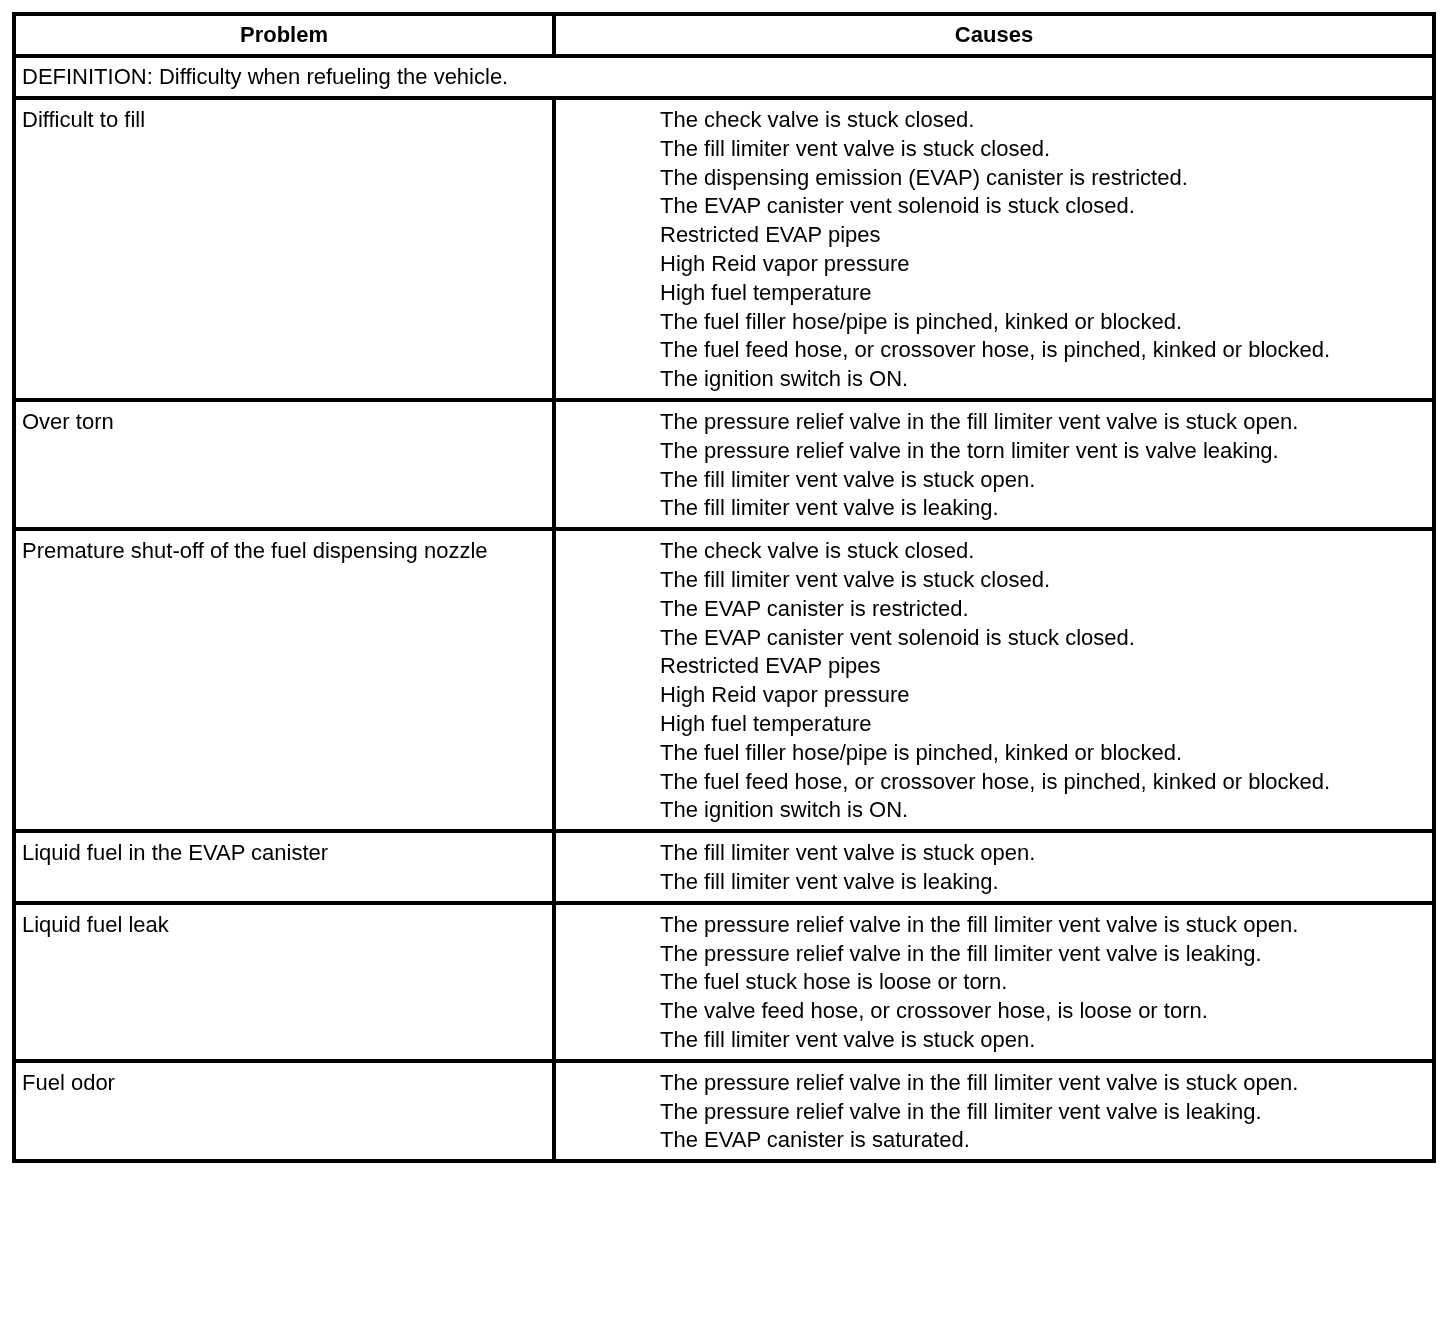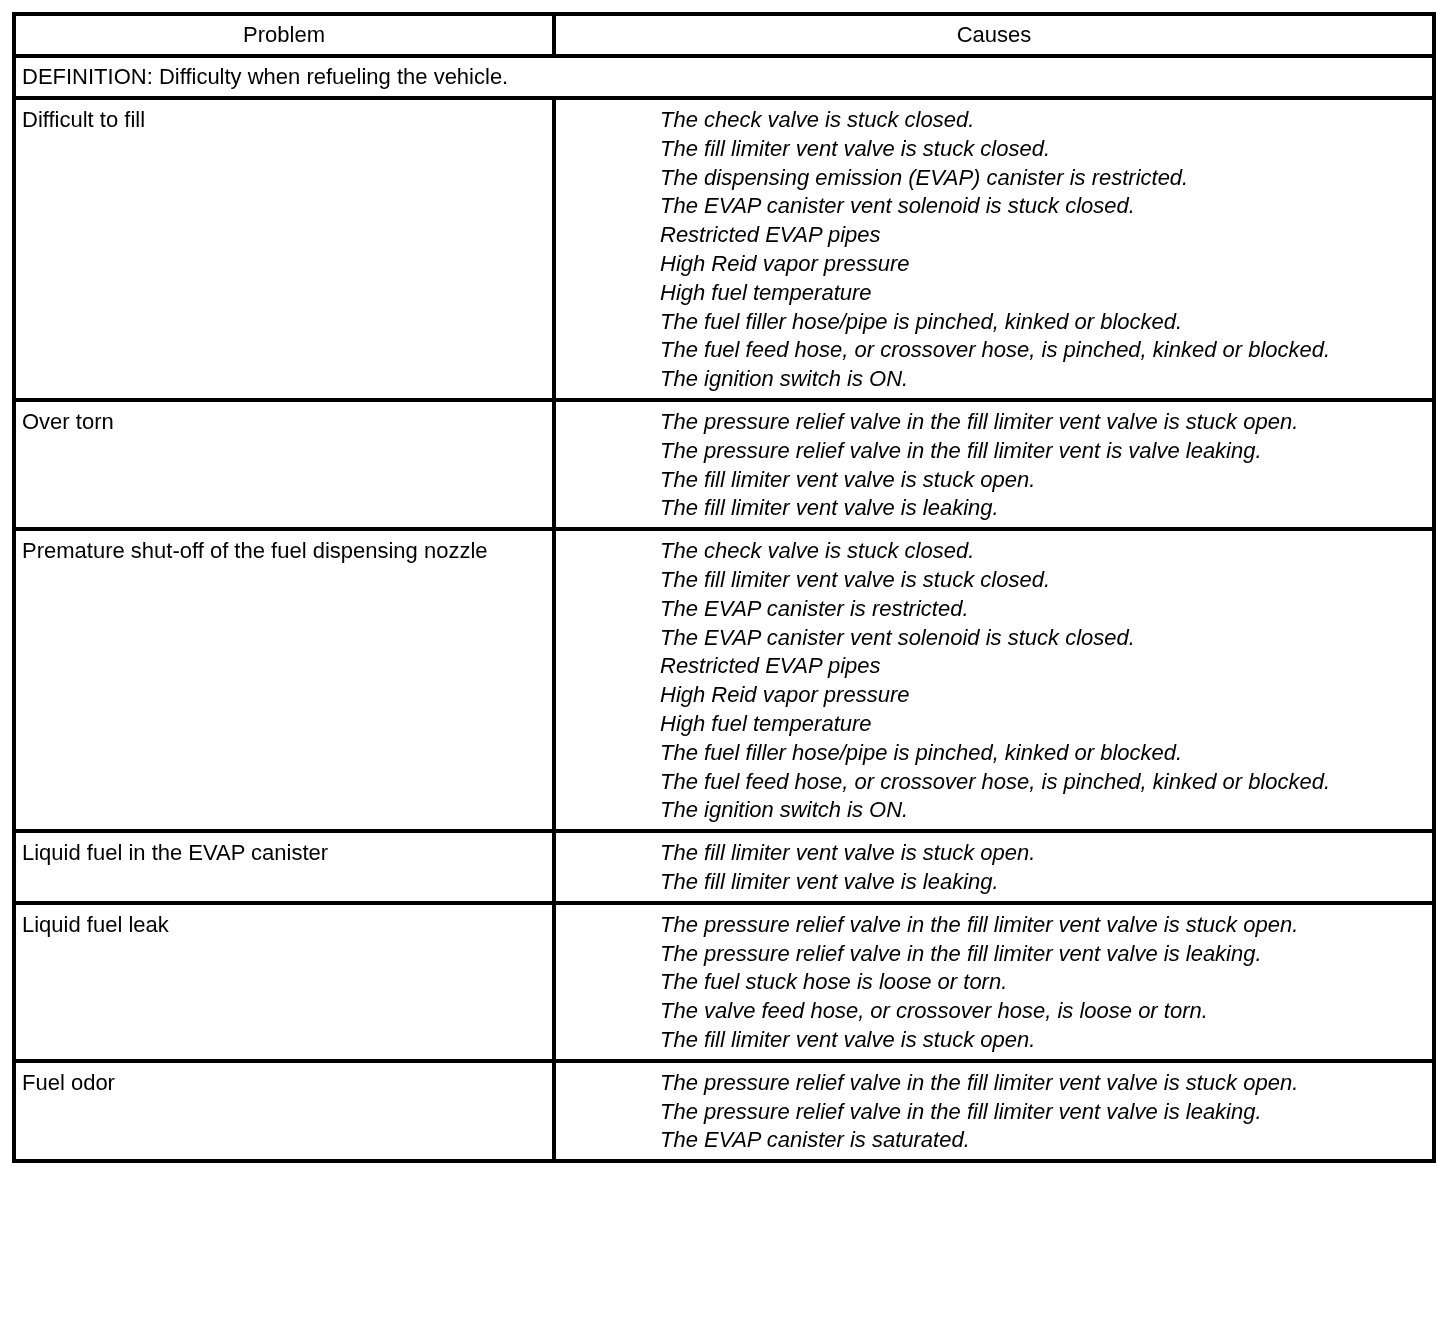--- a/index.html
+++ b/index.html
@@ -5,25 +5,25 @@
     html, body { margin: 0; padding: 0; background: #ffffff; }
     body { width: 1456px; height: 1318px; position: relative; font-family: "Liberation Sans", sans-serif; color: #000; }
     table.doc {
       position: absolute; left: 12px; top: 12px;
       width: 1420px; border-collapse: collapse; table-layout: fixed;
       border: 4px solid #000;
     }
     col.c1 { width: 540px; }
     col.c2 { width: 880px; }
     th, td { border: 4px solid #000; vertical-align: top; padding: 0; }
-    th { font-weight: normal; font-size: 22px; text-align: center; height: 38px; line-height: 38px; }
+    th { font-weight: bold; font-size: 22px; text-align: center; height: 38px; line-height: 38px; }
     td { font-size: 22px; line-height: 28.8px; }
     td.def { padding: 4px 6px 2px 6px; height: 32px; line-height: 30px; }
     td.prob { padding: 6px 6px 4px 6px; }
-    td.causes { padding: 6px 4px 4px 104px; font-style: italic; }
+    td.causes { padding: 6px 4px 4px 104px; }
     .cause { white-space: nowrap; }
   </style>
 </head>
 <body>
 
 <table class="doc">
   <colgroup>
       <col class="c1">
       <col class="c2">
     </colgroup>
@@ -49,21 +49,21 @@
           <div class="cause">High fuel temperature</div>
           <div class="cause">The fuel filler hose/pipe is pinched, kinked or blocked.</div>
           <div class="cause">The fuel feed hose, or crossover hose, is pinched, kinked or blocked.</div>
           <div class="cause">The ignition switch is ON.</div>
         </td>
       </tr>
       <tr>
         <td class="prob">Over torn</td>
         <td class="causes">
           <div class="cause">The pressure relief valve in the fill limiter vent valve is stuck open.</div>
-          <div class="cause">The pressure relief valve in the fill limiter vent is valve leaking.</div>
+          <div class="cause">The pressure relief valve in the torn limiter vent is valve leaking.</div>
           <div class="cause">The fill limiter vent valve is stuck open.</div>
           <div class="cause">The fill limiter vent valve is leaking.</div>
         </td>
       </tr>
       <tr>
         <td class="prob">Premature shut-off of the fuel dispensing nozzle</td>
         <td class="causes">
           <div class="cause">The check valve is stuck closed.</div>
           <div class="cause">The fill limiter vent valve is stuck closed.</div>
           <div class="cause">The EVAP canister is restricted.</div>

